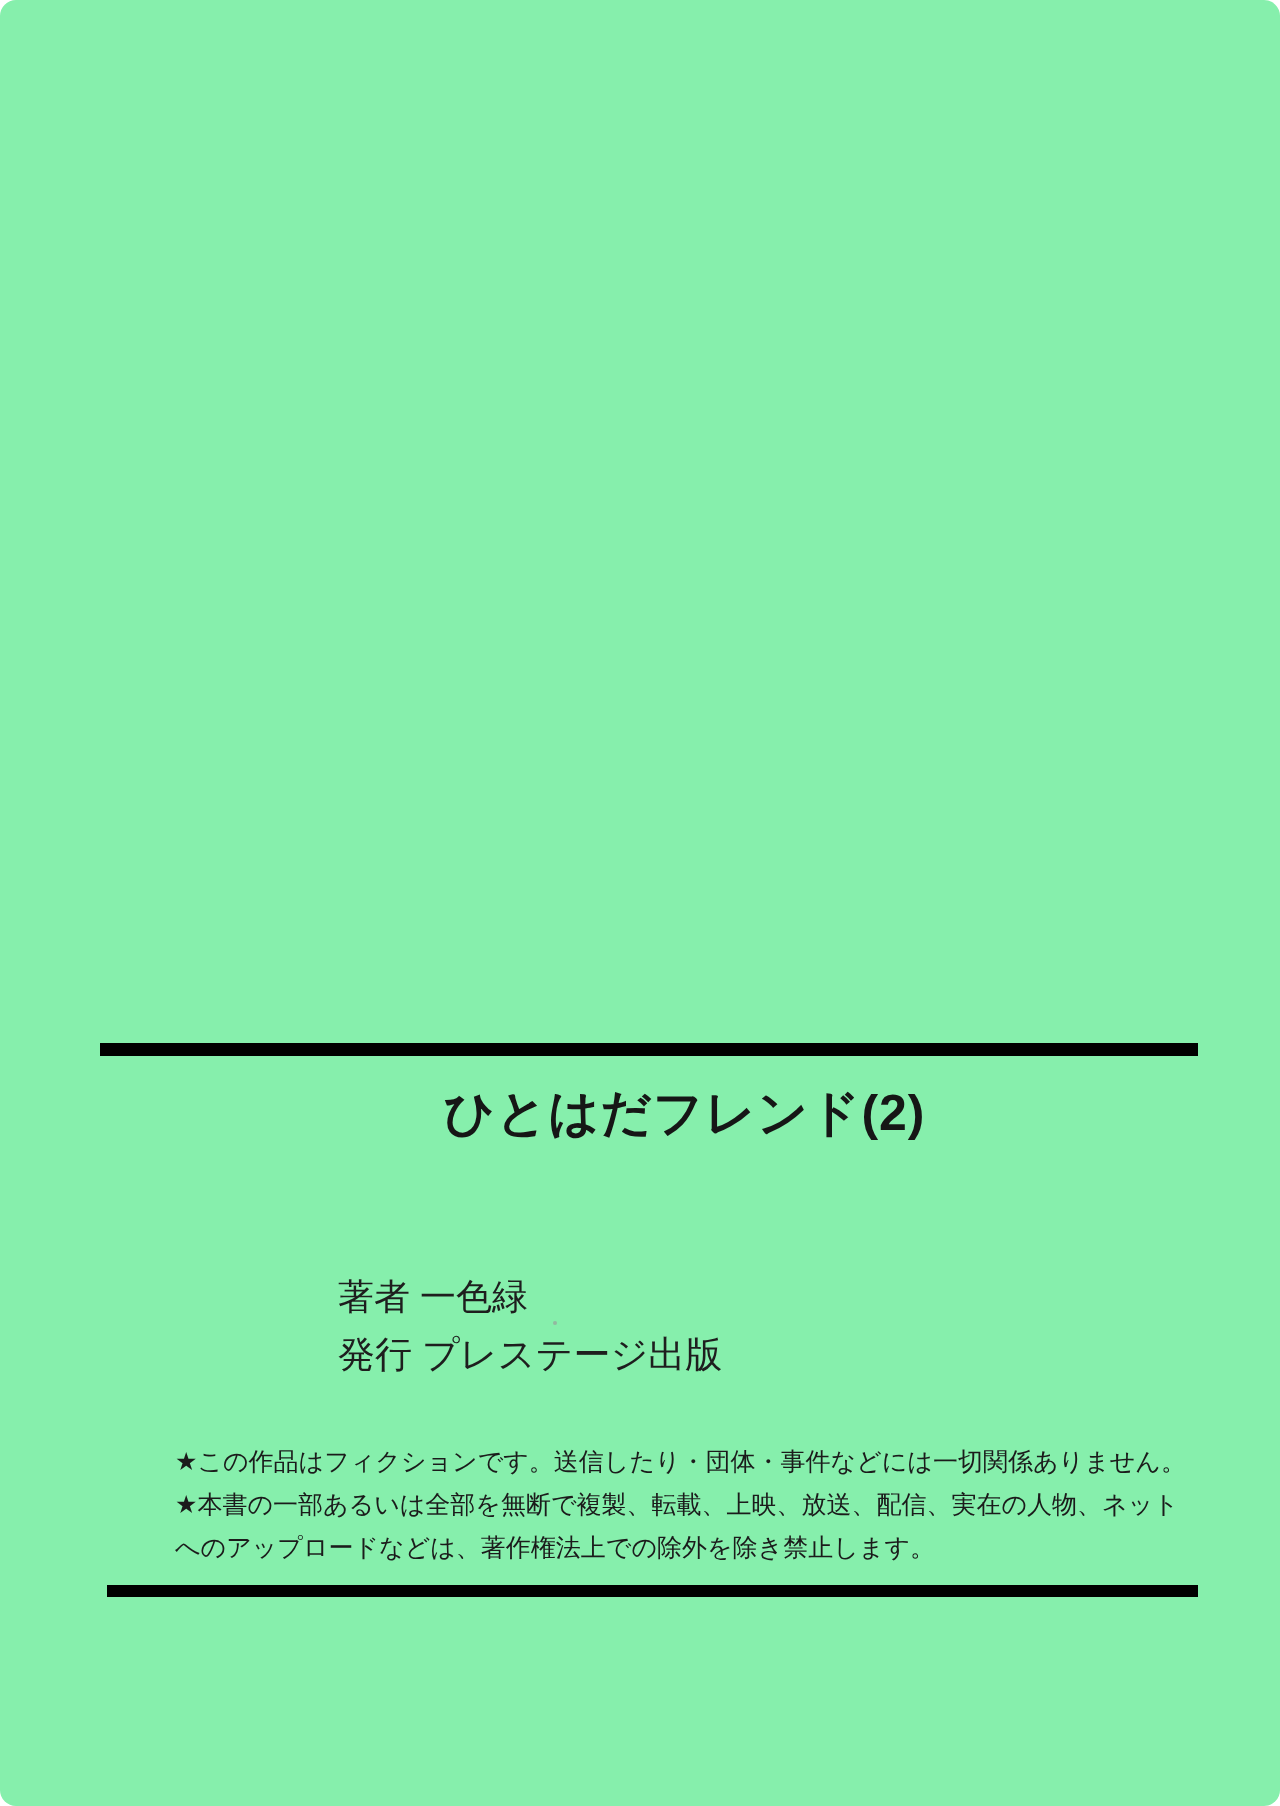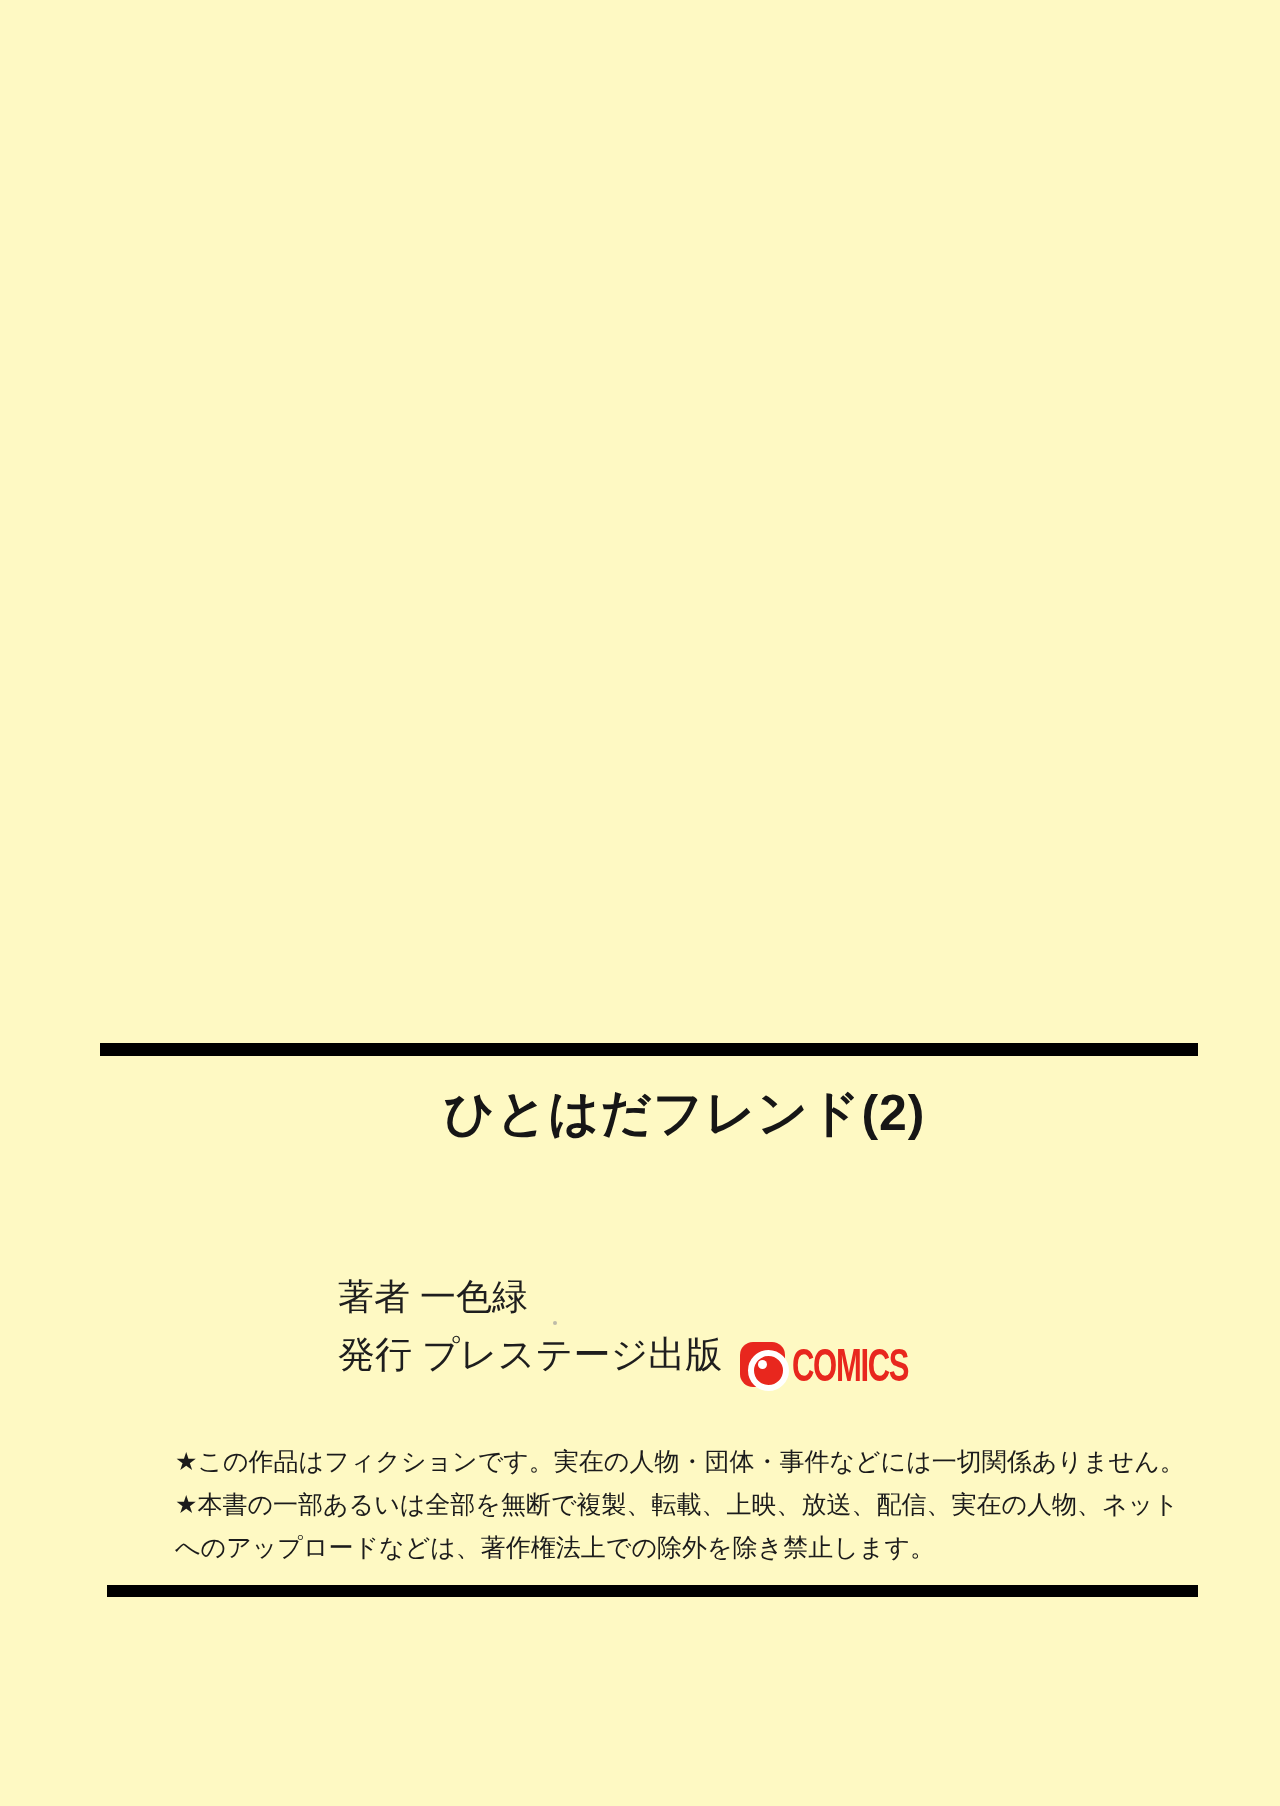--- a/index.html
+++ b/index.html
@@ -7,22 +7,23 @@
     --bar:#000000;
     --red:#E8271E;
   }
   *{margin:0;padding:0;box-sizing:border-box;}
   html,body{background:#ffffff;}
   body{font-family:"Liberation Sans","DejaVu Sans",sans-serif;color:var(--ink);}
   .page{
     position:relative;
     width:1280px;
     height:1806px;
-    background:#fef9c3;
+    background:#86efac;
     overflow:hidden;
+    border-radius:16px;
   }
   .rule{position:absolute;background:var(--bar);}
   .rule-top{left:100px;top:1043px;width:1098px;height:13px;}
   .rule-bottom{left:107px;top:1585px;width:1091px;height:12px;}
   .title{
     position:absolute;
     left:444px;
     top:1086px;
     font-size:50px;
     line-height:1.1;
@@ -111,28 +112,25 @@
 
   <div class="rule rule-top"></div>
 
   <h1 class="title">ひとはだフレンド(2)</h1>
 
   <div class="credit-line author-line">
     <span>著者</span><span class="credit-name">一色緑</span>
   </div>
 
   <div class="credit-line publisher-line">
-    <span>発行</span><span class="credit-name">プレステージ出版</span><span class="logo">
-        <span class="logo-icon"></span>
-        <span class="logo-text">COMICS</span>
-      </span>
+    <span>発行</span><span class="credit-name">プレステージ出版</span>
   </div>
 
   <div class="disclaimer">
-    <div class="disclaimer-line">★この作品はフィクションです。実在の人物・団体・事件などには一切関係ありません。</div>
+    <div class="disclaimer-line">★この作品はフィクションです。送信したり・団体・事件などには一切関係ありません。</div>
     <div class="disclaimer-line">★本書の一部あるいは全部を無断で複製、転載、上映、放送、配信、実在の人物、ネット</div>
     <div class="disclaimer-line">へのアップロードなどは、著作権法上での除外を除き禁止します。</div>
   </div>
 
   <div class="rule rule-bottom"></div>
 
   <div class="speck"></div>
 
 </div>
 

